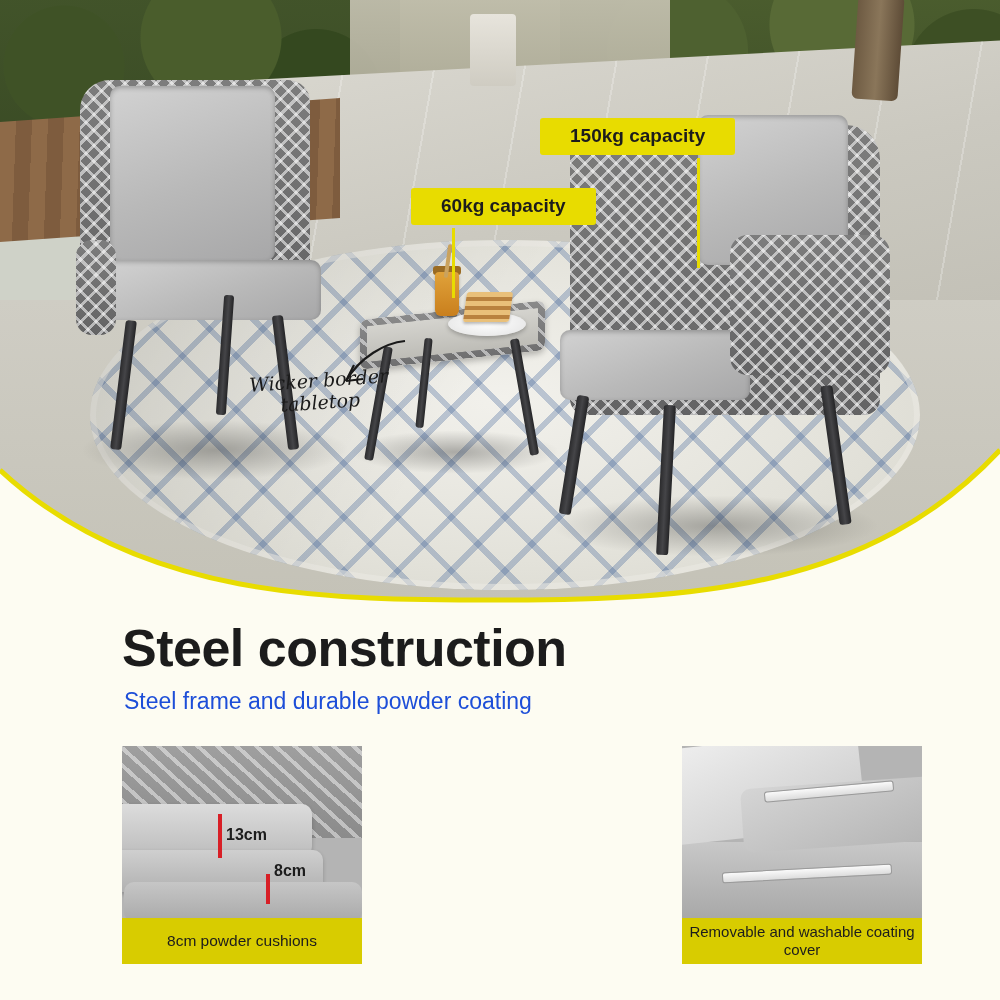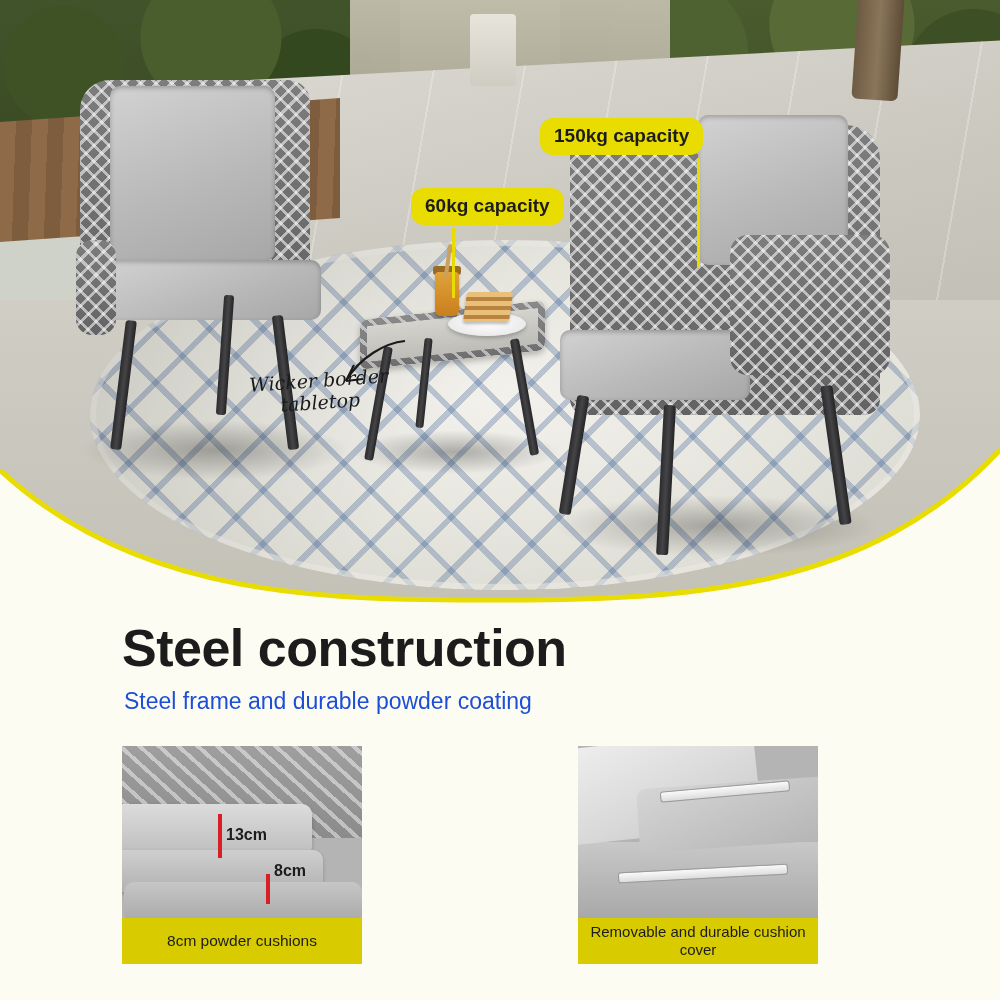--- a/index.html
+++ b/index.html
@@ -179,22 +179,22 @@
     box-shadow: 0 2px 3px rgba(0,0,0,.25);
   }
 
   
   .tag {
     position: absolute;
     background: #e8dc00;
     color: #1c1c1c;
     font-weight: 700;
     font-size: 19px;
-    padding: 7px 14px 8px;
-    border-radius: 13px;
+    padding: 7px 30px 8px;
+    border-radius: 3px;
     white-space: nowrap;
   }
   .tag-60 { left: 395px; top: 188px; margin-left: 16px; }
   .tag-150 { left: 540px; top: 118px; }
   .lead {
     position: absolute;
     background: #e8dc00;
     width: 3px;
   }
   .lead-60 { left: 452px; top: 228px; height: 70px; }
@@ -222,21 +222,21 @@
     letter-spacing: -.5px;
   }
   .subhead {
     position: absolute; left: 124px; top: 688px;
     font-size: 23px; color: #1d4ed8;
   }
 
   
   .cards {
     position: absolute; left: 122px; top: 746px;
-    width: 696px; height: 220px;
+    width: 800px; height: 220px;
     display: flex; justify-content: space-between;
   }
   .card { width: 240px; }
   .card-img {
     position: relative;
     width: 240px; height: 172px;
     overflow: hidden;
     background: #b4b4b4;
   }
   .card-cap {
@@ -400,18 +400,18 @@
     </div>
 
     <div class="card">
       <div class="card-img">
         <div class="c2-c"></div>
         <div class="c2-a"></div>
         <div class="c2-b"></div>
         <div class="zip zip-1"></div>
         <div class="zip zip-2"></div>
       </div>
-      <div class="card-cap two-line">Removable and durable cushion cover</div>
+      <div class="card-cap two-line">Removable and washable coating cover</div>
     </div>
 
 
   </div>
 </div>
 
 </body></html>

